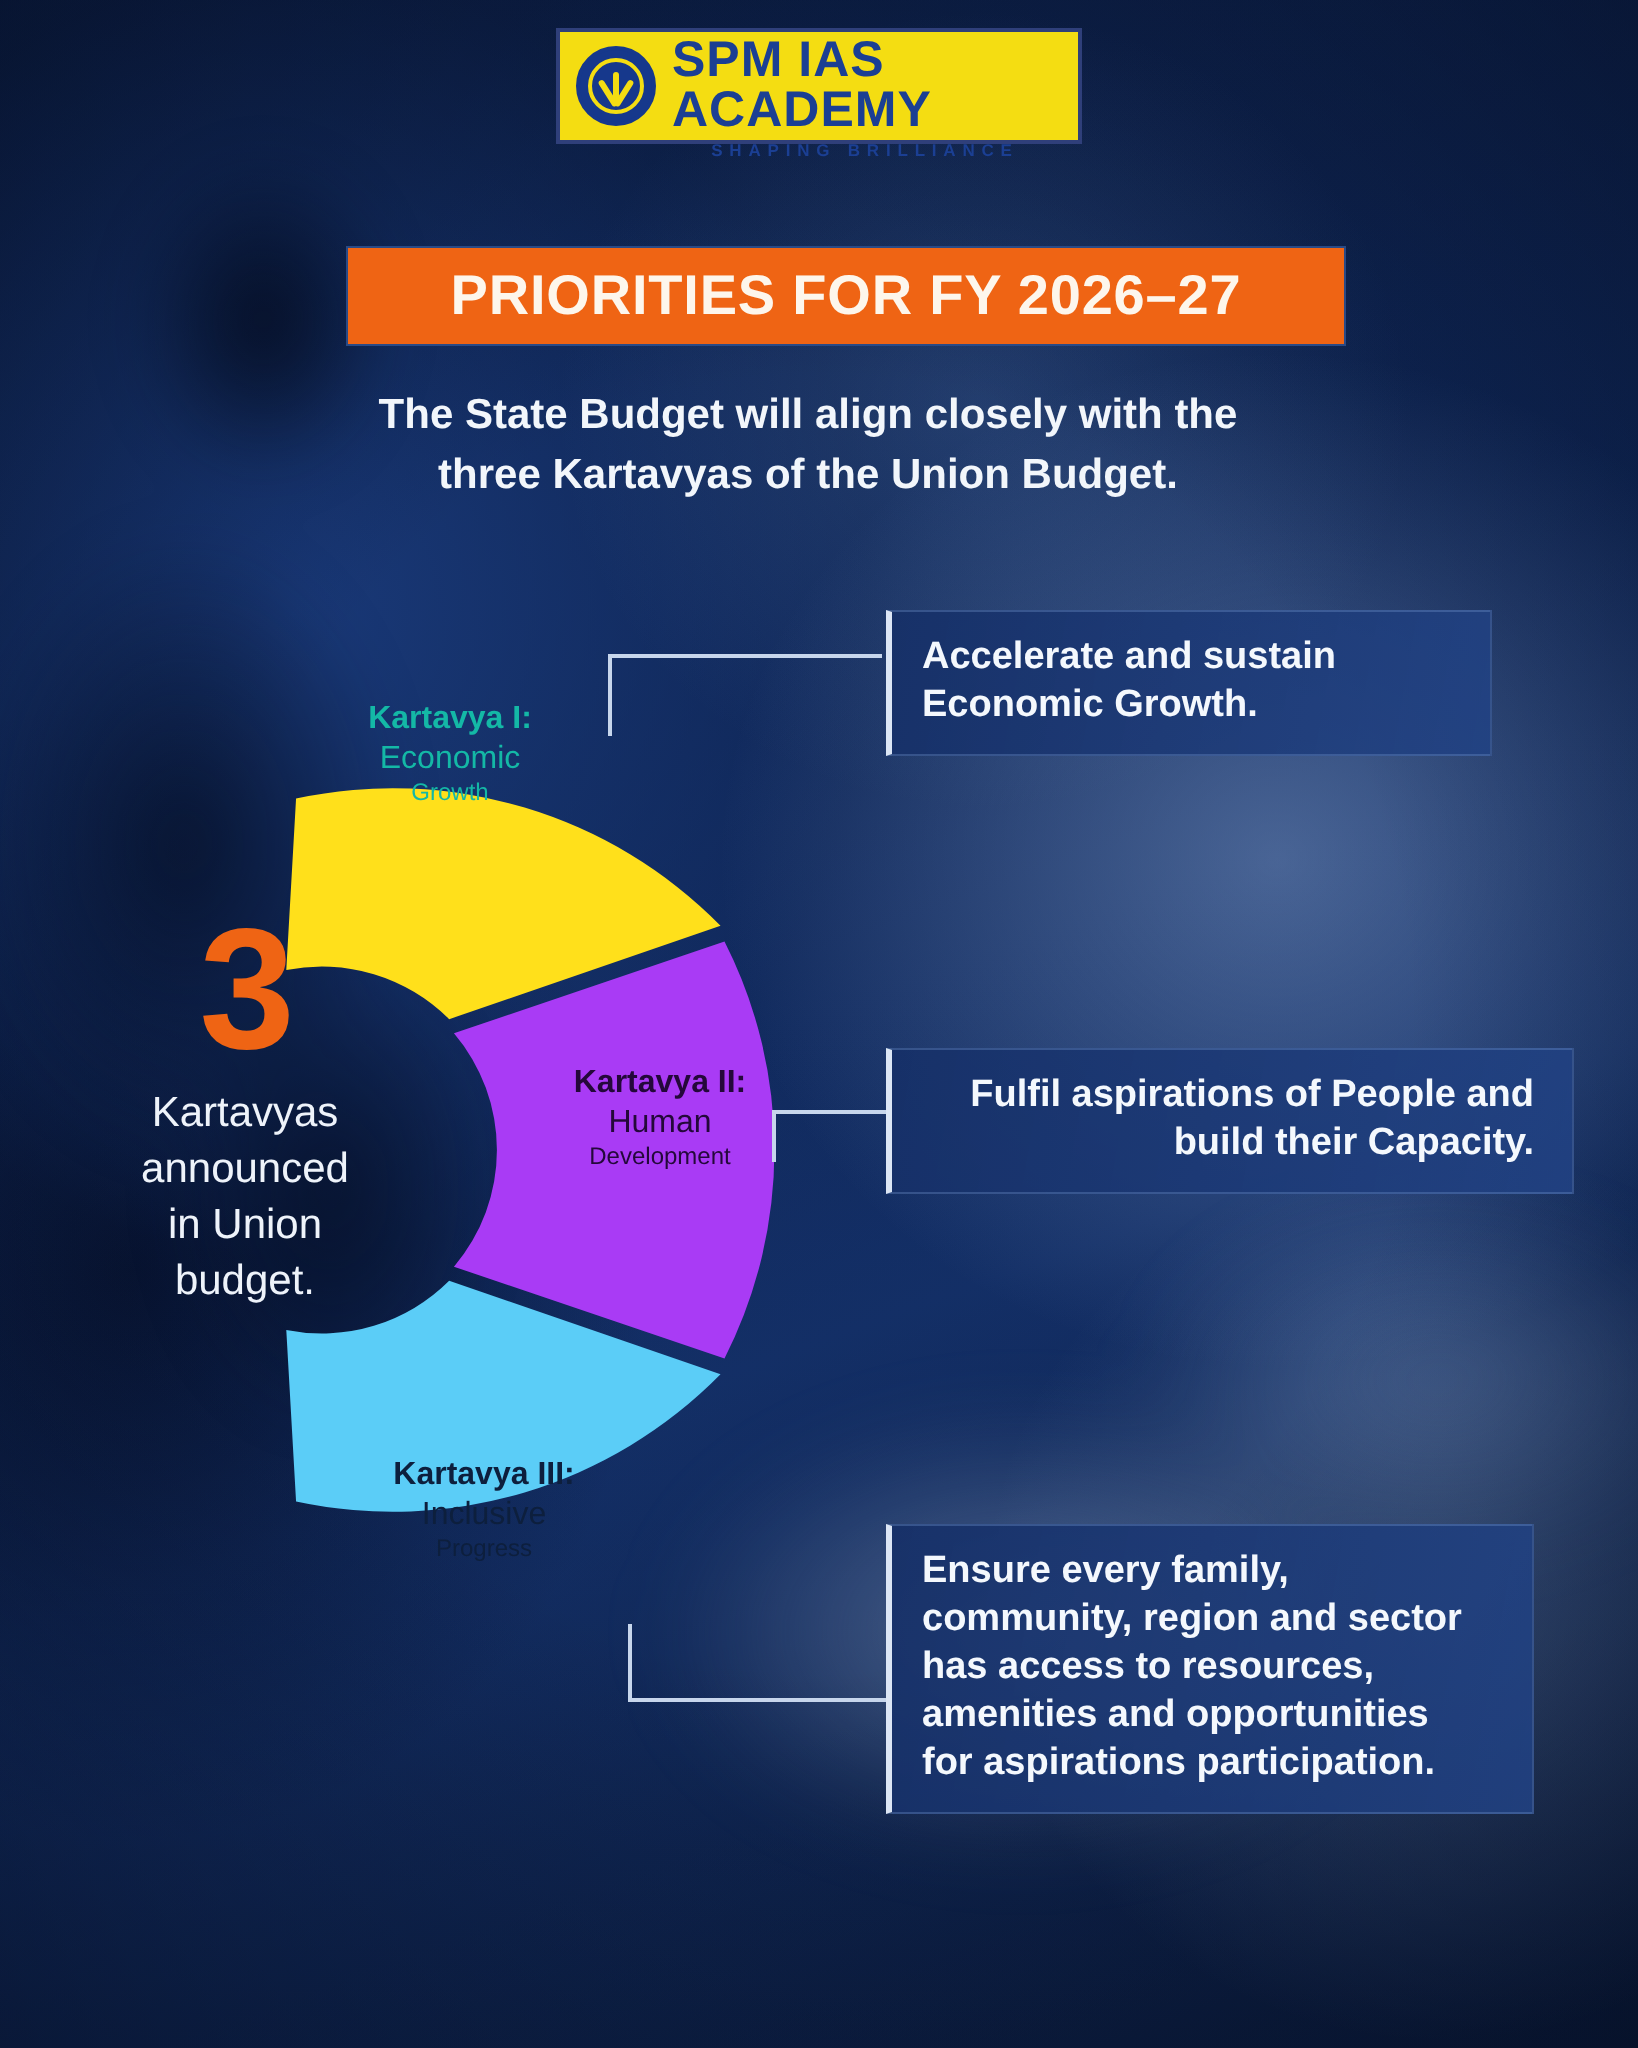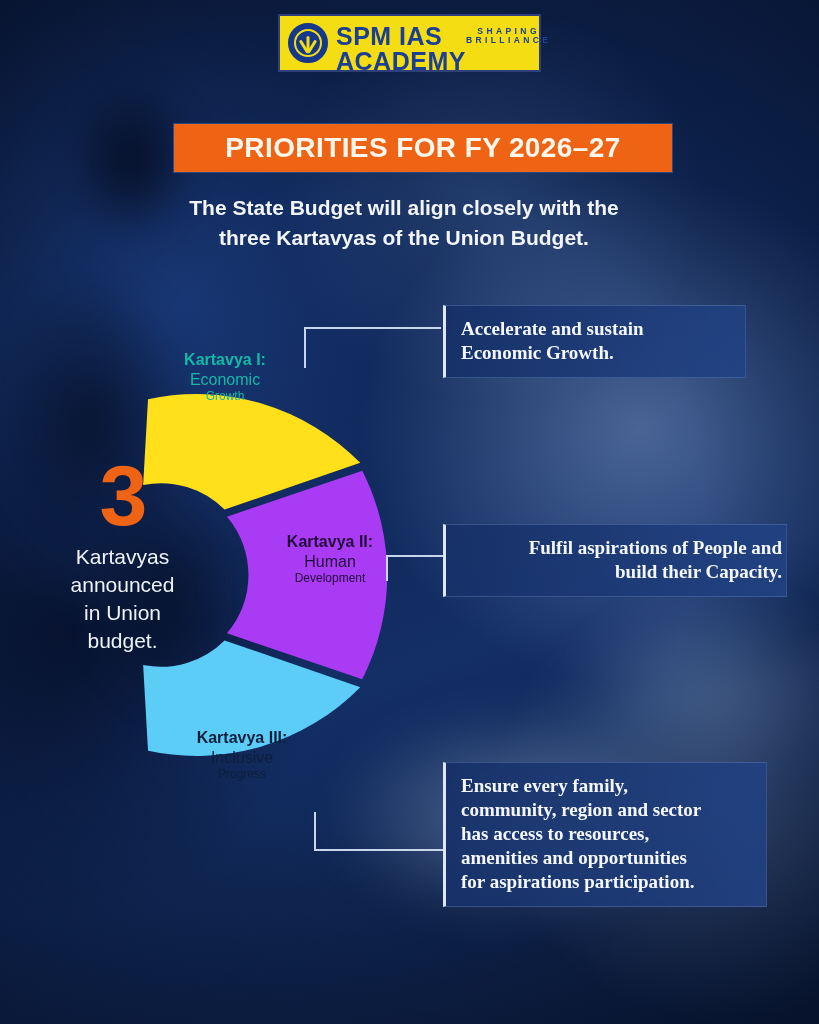--- a/index.html
+++ b/index.html
@@ -69,21 +69,21 @@
   }
   .logo-emblem { position:relative; width:20px; height:22px; }
   .logo-emblem span {
     position:absolute; bottom:1px; left:50%;
     width:3px; height:15px; background:#f4dd12; border-radius:2px;
     transform-origin:bottom center;
   }
   .logo-emblem span:nth-child(1){ transform:translateX(-50%) rotate(-32deg); }
   .logo-emblem span:nth-child(2){ transform:translateX(-50%) rotate(0deg); height:17px; }
   .logo-emblem span:nth-child(3){ transform:translateX(-50%) rotate(32deg); }
-  .logo-text { display:flex; flex-direction:row; line-height:1;margin-top:12px; }
+  .logo-text { display:flex; flex-direction:column; line-height:1;margin-top:12px; }
   .logo-title {
     font-size:25px; font-weight:bold; color:#1b3f93;
     letter-spacing:0.5px; font-family:"Liberation Sans", sans-serif;
   }
   .logo-sub {
     font-size:8.5px; font-weight:bold; color:#1b3f93;
     letter-spacing:3.4px; margin-top:3px; text-align:center;
   }
 
   
@@ -131,22 +131,22 @@
   
   .conn { position:absolute; pointer-events:none; }
   .conn svg { display:block; overflow:visible; }
 
   
   .callout {
     position:absolute;
     background:linear-gradient(100deg, rgba(22,48,104,0.92), rgba(33,66,132,0.86));
     border:1px solid rgba(120,155,210,0.32);
     border-left:3px solid #dce6f5;
-    padding:11px 4px 12px 15px;
-    color:#f4f8fd; font-size:19px; font-weight:bold; line-height:1.26;font-family:Liberation Serif, serif;
+    padding:11px 19px 12px 15px;
+    color:#f4f8fd; font-size:19px; font-weight:bold; line-height:1.26;
   }
   #callout-1 { left:443px; top:305px; width:303px; }
   #callout-2 { left:443px; top:524px; width:344px;text-align:right; }
   #callout-3 { left:443px; top:762px; width:324px; }
   .callout p { margin:0; }
 </style>
 </head>
 <body>
 
 <div id="bg">

